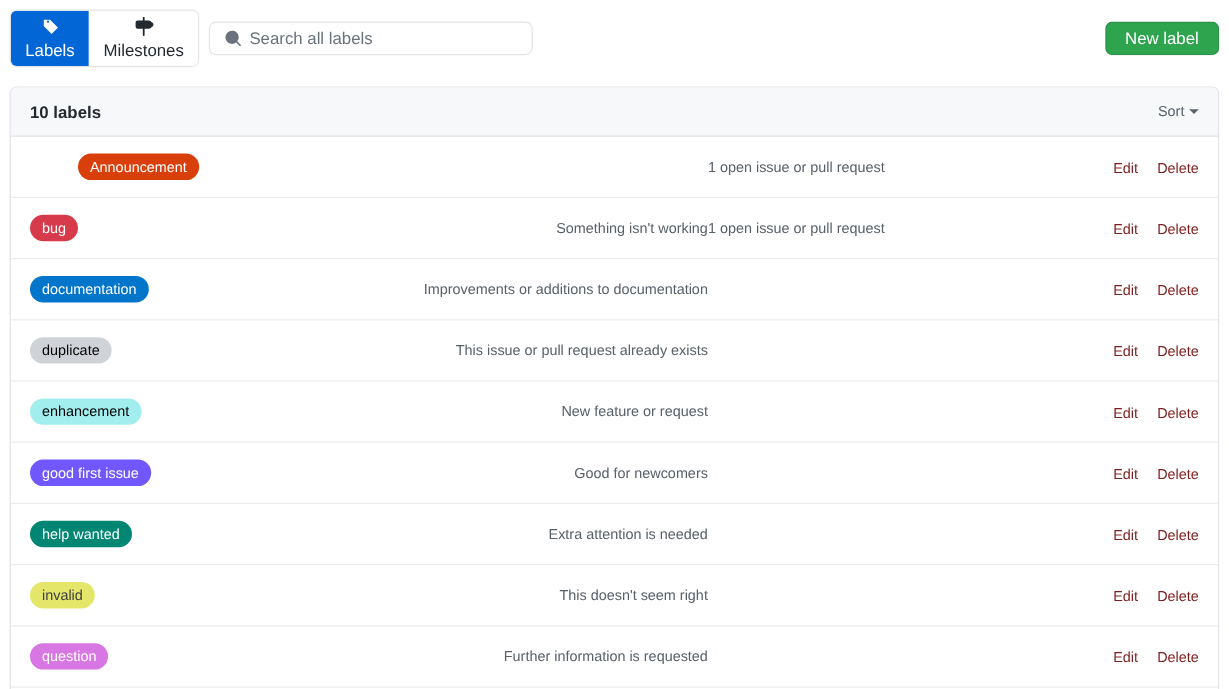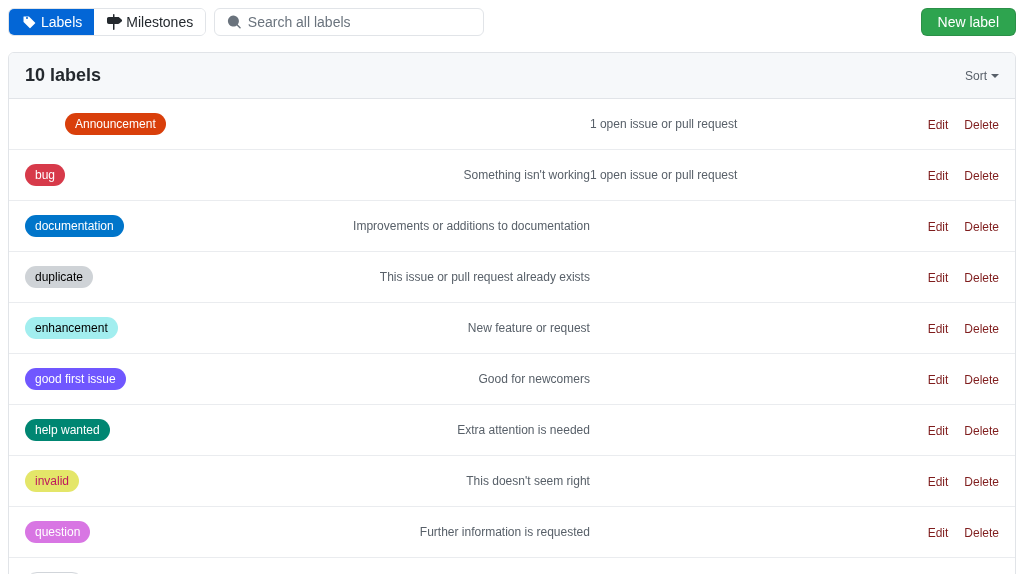--- a/index.html
+++ b/index.html
@@ -26,20 +26,21 @@
       display: flex;
       align-items: center;
       gap: 4px;
       padding: 5px 12px;
       font-size: 14px;
       font-weight: 500;
       cursor: pointer;
       background: #fff;
       color: #24292e;
       border: none;
+      flex-direction: column;
     }
     .nav-tab.active {
       background: #0366d6;
       color: #fff;
     }
     .nav-tab svg { width: 16px; height: 16px; }
     .search-wrap {
       display: flex;
       align-items: center;
       gap: 6px;
@@ -77,21 +78,21 @@
     .box-header {
       display: flex;
       align-items: center;
       justify-content: space-between;
       padding: 12px 16px;
       background: #f6f8fa;
       border-bottom: 1px solid #e1e4e8;
     }
     .box-header .count {
       font-weight: 600;
-      font-size: 18px;
+      font-size: 14px;
     }
     .sort-btn {
       display: flex;
       align-items: center;
       gap: 4px;
       color: #586069;
       font-size: 12px;
       cursor: pointer;
     }
     .row {
@@ -201,21 +202,21 @@
         <div class="col-usage"></div>
         <div class="col-actions"><a>Edit</a><a>Delete</a></div>
       </div>
       <div class="row">
         <div class="col-label"><span class="label-pill" style="background: rgb(0, 134, 114); color: rgb(255, 255, 255);">help wanted</span></div>
         <div class="col-desc">Extra attention is needed</div>
         <div class="col-usage"></div>
         <div class="col-actions"><a>Edit</a><a>Delete</a></div>
       </div>
       <div class="row">
-        <div class="col-label"><span class="label-pill" style="background: rgb(228, 230, 105); color: #be185d;">invalid</span></div>
+        <div class="col-label"><span class="label-pill" style="background: rgb(228, 230, 105); color: #404040;">invalid</span></div>
         <div class="col-desc">This doesn't seem right</div>
         <div class="col-usage"></div>
         <div class="col-actions"><a>Edit</a><a>Delete</a></div>
       </div>
       <div class="row">
         <div class="col-label"><span class="label-pill" style="background: rgb(216, 118, 227); color: rgb(255, 255, 255);">question</span></div>
         <div class="col-desc">Further information is requested</div>
         <div class="col-usage"></div>
         <div class="col-actions"><a>Edit</a><a>Delete</a></div>
       </div>

